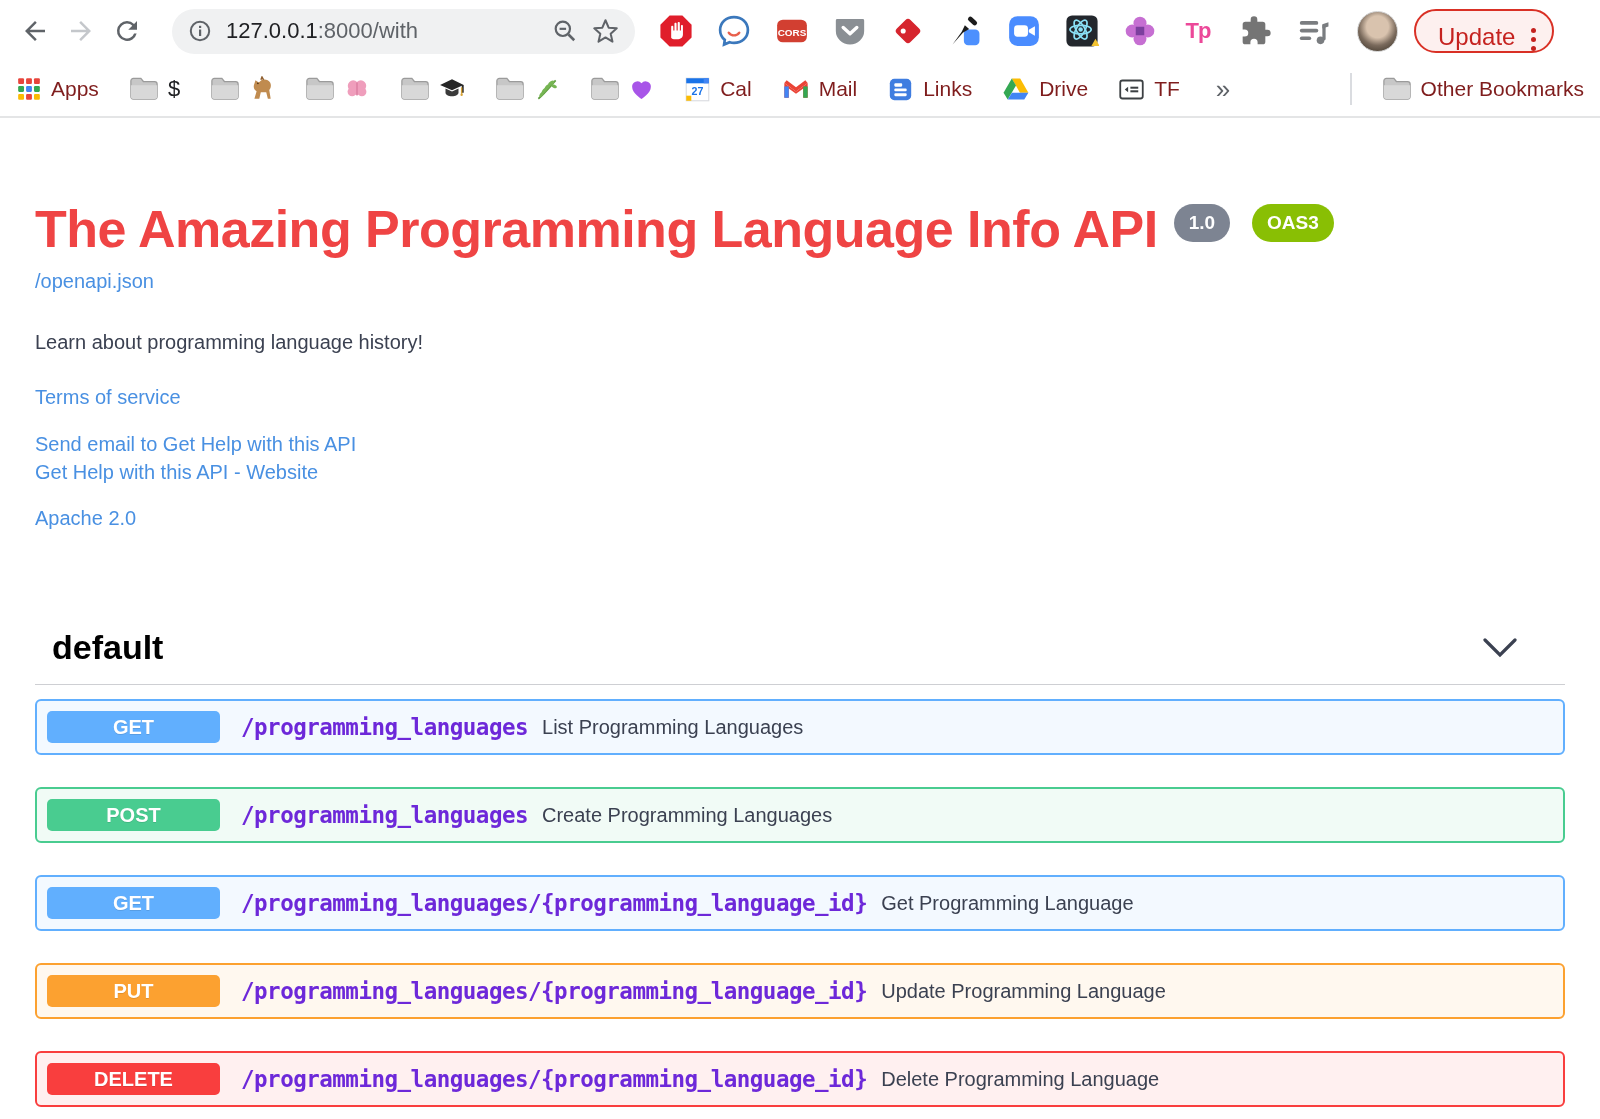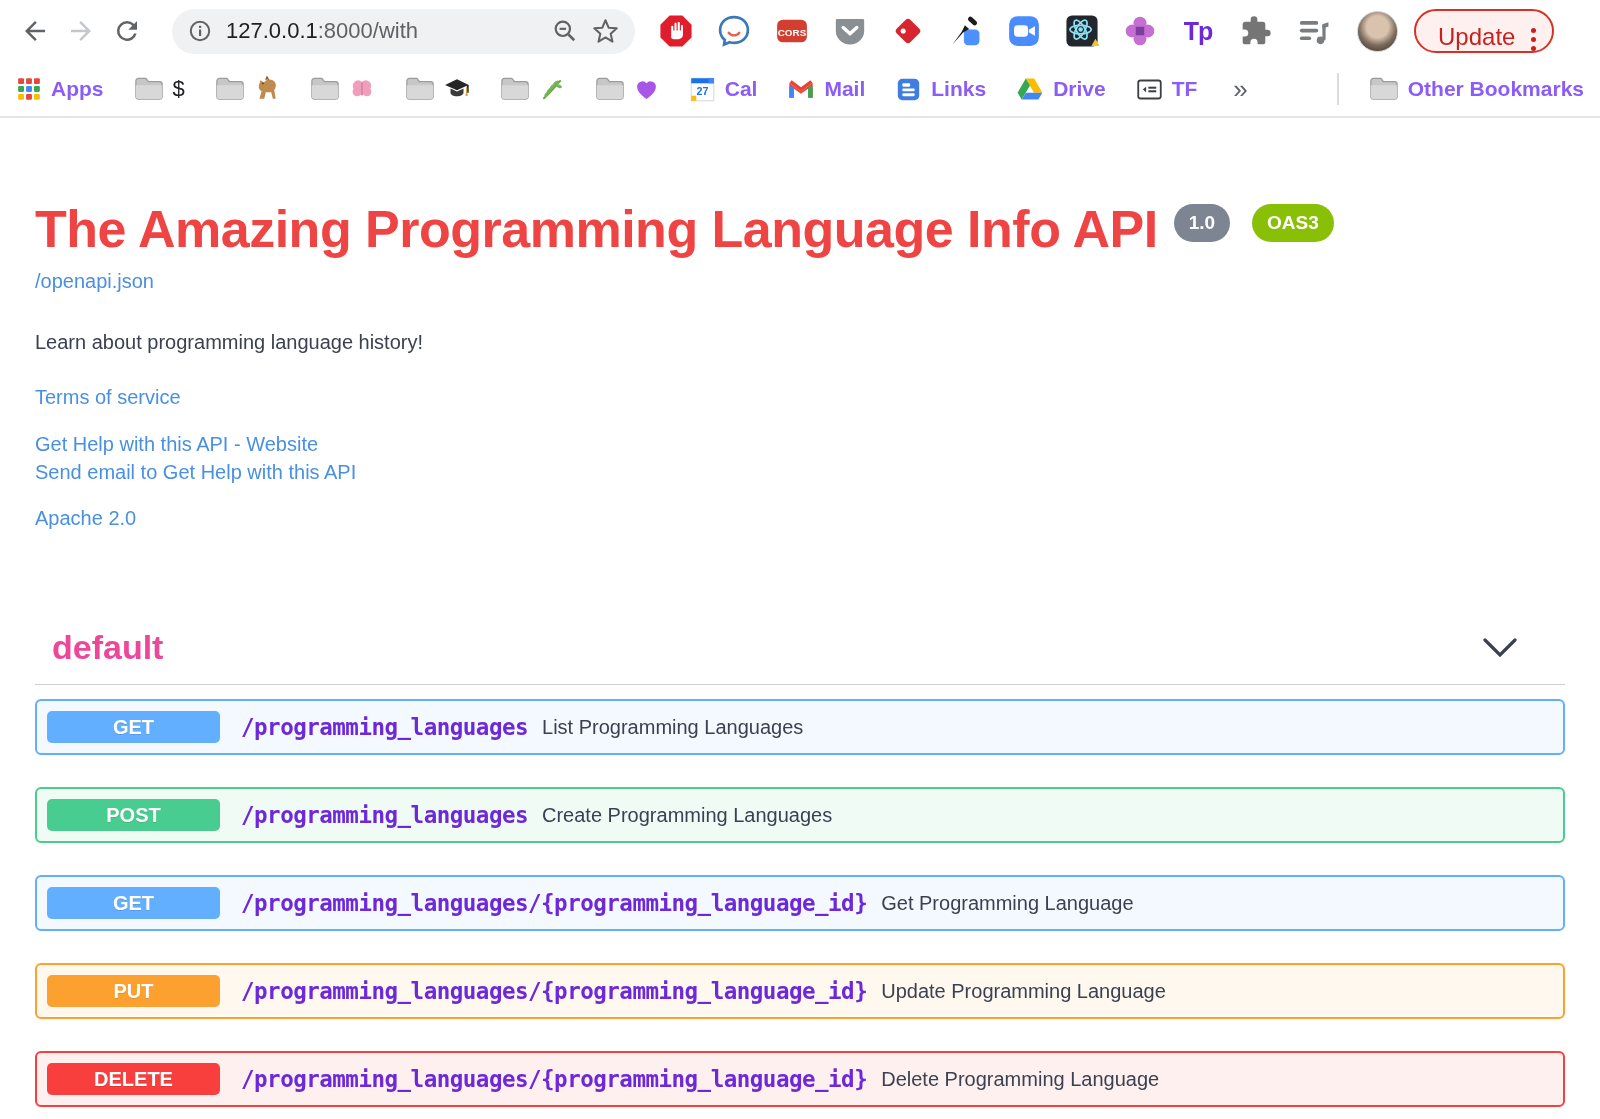--- a/index.html
+++ b/index.html
@@ -11,34 +11,34 @@
   .nav-btn { width: 46px; height: 46px; display: flex; align-items: center; justify-content: center;
     border-radius: 50%; flex: 0 0 auto; cursor: pointer; }
   .omnibox { width: 463px; height: 45px; background: #f0f1f2; border-radius: 23px;
     display: flex; align-items: center; padding: 0 16px; margin-left: 22px; flex: 0 0 auto; }
   .omnibox .url { font-size: 22px; margin-left: 14px; flex: 1; white-space: nowrap; }
   .url-host { color: #202124; }
   .url-path { color: #5f6368; }
   .omni-ic { flex: 0 0 auto; margin-left: 14px; display: flex; }
   .ext-row { display: flex; align-items: center; margin-left: 24px; gap: 24px; }
   .ext { width: 34px; height: 34px; display: flex; align-items: center; justify-content: center; cursor: pointer; }
-  .tp-label { color: #6d28d9; font-weight: 800; font-size: 25px; letter-spacing: -1px; }
+  .tp-label { color: #ec4899; font-weight: 800; font-size: 22px; letter-spacing: -1px; }
   .avatar { width: 41px; height: 41px; border-radius: 50%; margin-left: 26px; flex: 0 0 auto;
     background: radial-gradient(circle at 50% 38%, #d9c3ae 0 35%, #7a6a5c 60%, #30291f 100%);
     border: 1px solid #d0d0d0; }
   .update-pill { margin-left: 16px; height: 44px; border: 2.5px solid #d93025; border-radius: 22px;
     background: #fdf0ef; display: flex; align-items: flex-end; padding: 0 16px 0 22px; gap: 16px; cursor: pointer; }
   .update-pill .lbl { color: #c5221f; font-size: 24px; }
   .vdots { display: flex; flex-direction: column; gap: 4px; }
   .vdots i { width: 5px; height: 5px; border-radius: 50%; background: #c5221f; }
 
   .bookmarks { height: 56px; display: flex; align-items: center; padding: 0 16px; gap: 30px;
     background: #fff; border-bottom: 2px solid #e4e5e6; }
   .bm { display: flex; align-items: center; gap: 9px; cursor: pointer; flex: 0 0 auto; }
-  .bm .bm-label { font-size: 21px; color: #8b5cf6; white-space: nowrap; font-weight: bold; }
+  .bm .bm-label { font-size: 21px; color: #7f1d1d; white-space: nowrap; }
   .dollar { font-size: 22px; color: #202124; }
   .overflow-chev { font-size: 26px; color: #5f6368; margin-left: 6px; }
   .bm-divider { width: 2px; height: 32px; background: #dadce0; }
   .push-right { margin-left: auto; }
 
   
   .page { padding: 0 35px; }
   .title-row { display: flex; align-items: flex-start; margin-top: 84px; gap: 16px; }
   h1.api-title { font-size: 52px; font-weight: 700; color: #ef4444; letter-spacing: -0.5px; line-height: 1.05; }
   .badges { display: flex; gap: 22px; margin-top: 2px; }
@@ -49,21 +49,21 @@
   .spec-link { margin-top: 13px; }
   .desc { margin-top: 38px; font-size: 20px; color: #3b4151; }
   .tos { margin-top: 32px; }
   .contact { margin-top: 21px; line-height: 1.42; }
   .contact a { display: block; }
   .license { margin-top: 21px; }
 
   .section { margin-top: 98px; }
   .sec-head { display: flex; align-items: center; justify-content: space-between;
     padding: 0 48px 17px 17px; border-bottom: 1px solid rgba(59,65,81,.25); cursor: pointer; }
-  .sec-head h3 { font-size: 34px; font-weight: 700; color: #ec4899; }
+  .sec-head h3 { font-size: 34px; font-weight: 700; color: #000000; }
   .ops { padding-top: 14px; }
   .opblock { height: 56px; border: 2px solid; border-radius: 6px; margin-bottom: 32px;
     display: flex; align-items: center; padding: 0 10px; cursor: pointer; }
   .method { width: 173px; height: 32px; border-radius: 5px; color: #fff; font-weight: 700;
     font-size: 20px; display: flex; align-items: center; justify-content: center; flex: 0 0 auto;
     text-shadow: 0 1px 0 rgba(0,0,0,.1); }
   .path { margin-left: 21px; font-family: "DejaVu Sans Mono", monospace; font-weight: 700;
     font-size: 22.5px; color: #6d28d9; letter-spacing: -0.5px; }
   .summary { margin-left: 14px; font-size: 20px; color: #3b4151; }
 </style>
@@ -378,22 +378,22 @@
       <h1 class="api-title">The Amazing Programming Language Info API</h1>
       <span class="badges">
         <span class="badge ver">1.0</span>
         <span class="badge oas">OAS3</span>
       </span>
     </div>
     <a class="blue-link spec-link">/openapi.json</a>
     <p class="desc">Learn about programming language history!</p>
     <a class="blue-link tos">Terms of service</a>
     <div class="contact">
+      <a class="blue-link">Send email to Get Help with this API</a>
       <a class="blue-link">Get Help with this API - Website</a>
-      <a class="blue-link">Send email to Get Help with this API</a>
     </div>
     <a class="blue-link license">Apache 2.0</a>
   </div>
 
   <div class="section">
     <div class="sec-head">
       <h3>default</h3>
       <svg width="34" height="20" viewBox="0 0 34 20">
           <path d="M2 2l15 15L32 2" fill="none" stroke="#3b4151" stroke-width="3.2" stroke-linecap="round"></path>
         </svg>

